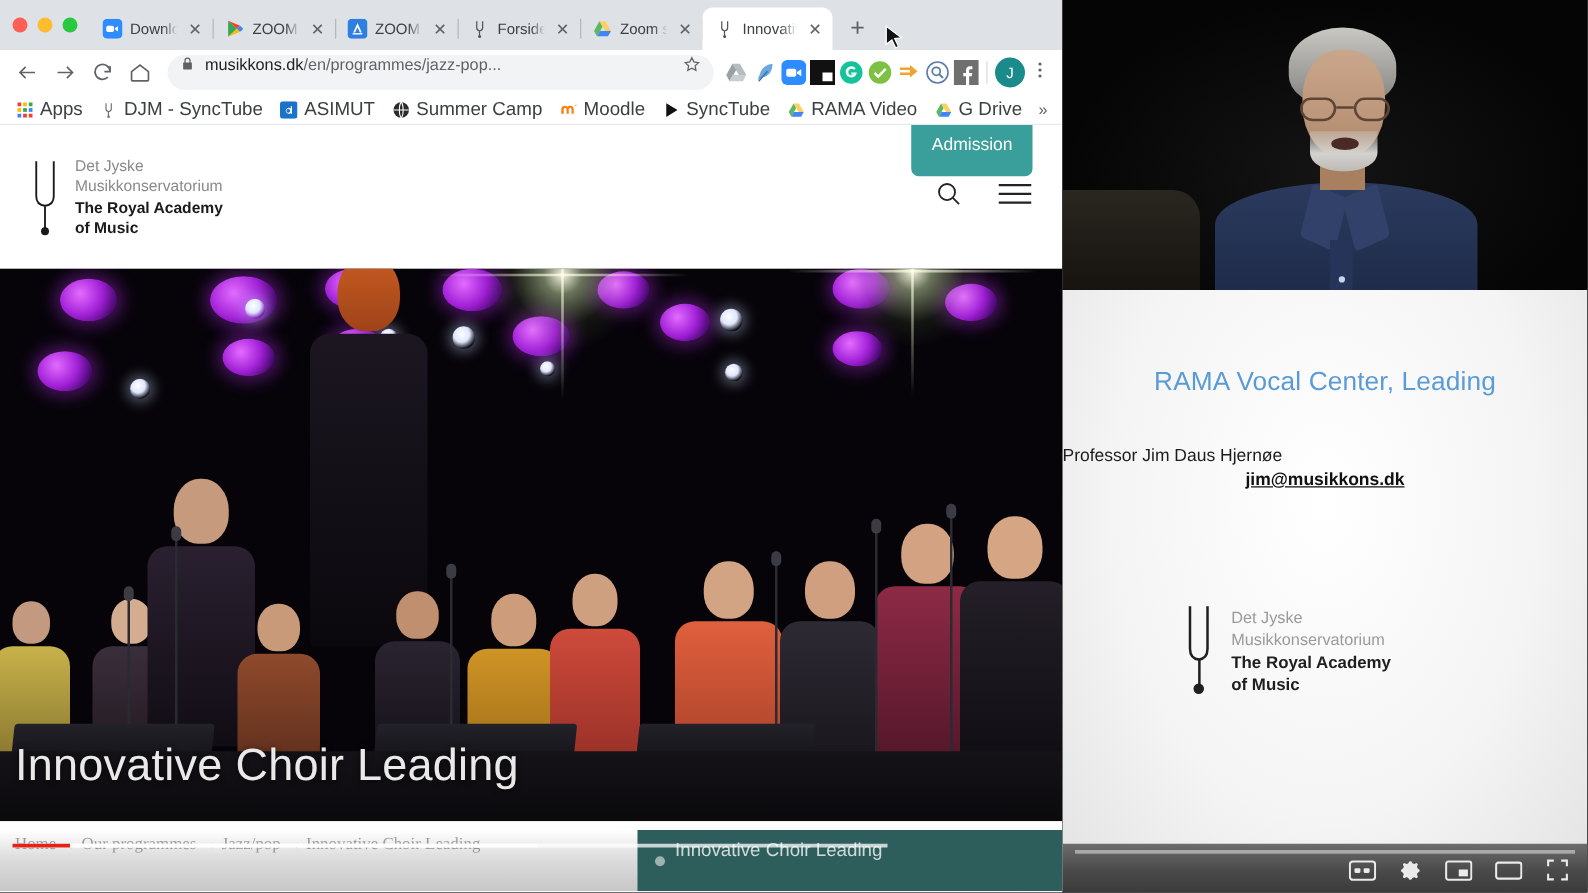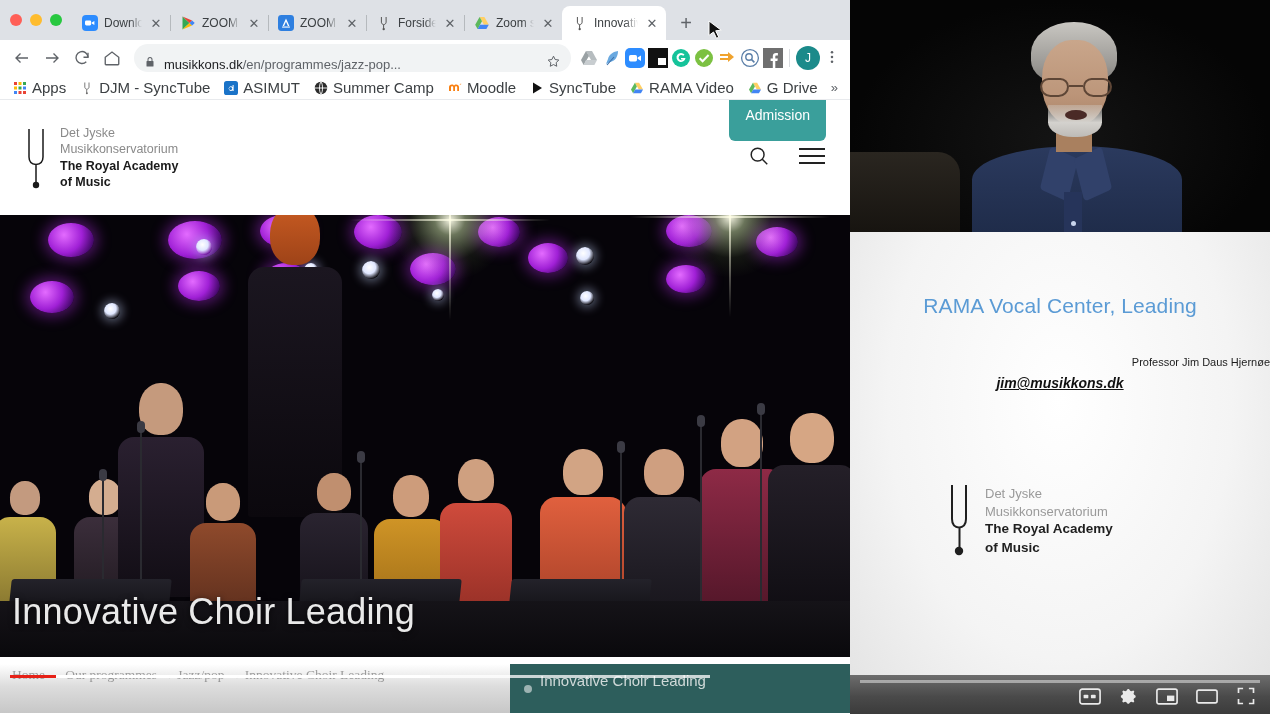--- a/index.html
+++ b/index.html
@@ -75,21 +75,21 @@
   }
   .navbtn {
     width: 28px; height: 28px; display: flex;
     align-items: center; justify-content: center;
     color: #5f6368;
   }
   .navbtn svg { width: 18px; height: 18px; }
   .omnibox {
     flex: 1 1 auto; height: 28px; margin: 12px 6px;
     background: #f1f3f4; border-radius: 14px;
-    display: flex; align-items: flex-end;
+    display: flex; align-items: flex-start;
     padding: 0 10px; gap: 8px;
     min-width: 0;
   }
   .omnibox .urltext {
     flex: 1 1 auto; font-size: 13px; color: #5f6368;
     white-space: nowrap; overflow: hidden;
   }
   .omnibox .urltext b { color: #202124; font-weight: 400; }
   .star { color: #5f6368; font-size: 14px; }
   .extrow { display: flex; align-items: center; gap: 3px; }
@@ -251,26 +251,26 @@
   .wc-placket { position: absolute; left: 214px; bottom: 0; width: 18px; height: 40px; background: #26345a; }
   .wc-button { position: absolute; left: 221px; bottom: 6px; width: 5px; height: 5px; border-radius: 50%; background: #c8d4ec; }
 
   .slide { position: relative; width: 420px; height: 482px; background:
       radial-gradient(ellipse at 50% 35%, #ffffff 0%, #f4f4f4 58%, #e2e2e2 100%); }
   .slide-title {
     position: absolute; left: 0; right: 0; top: 62px; text-align: center;
     font-size: 21px; color: #5b9bd5; font-weight: 400; letter-spacing: .1px;
   }
   .slide-sub1 {
-    position: absolute; left: 0; right: 0; top: 124px; text-align: right;
-    font-size: 11px; color: #1c1c1c;
+    position: absolute; left: 0; right: 0; top: 124px; text-align: left;
+    font-size: 14px; color: #1c1c1c;
   }
   .slide-sub2 {
     position: absolute; left: 0; right: 0; top: 143px; text-align: center;
-    font-size: 14px; color: #111; font-weight: bold; text-decoration: underline; font-style: italic;
+    font-size: 14px; color: #111; font-weight: bold; text-decoration: underline;
   }
   .slide-logo {
     position: absolute; left: 96px; top: 250px;
     display: flex; align-items: center; gap: 13px;
   }
   .slide-logo .lt { line-height: 1.36; }
   .slide-logo .lt .a, .slide-logo .lt .b { font-size: 13px; color: #9a9a9a; }
   .slide-logo .lt .c, .slide-logo .lt .d { font-size: 13.5px; color: #1f1f1f; font-weight: bold; }
 
   .zoomctrls {

